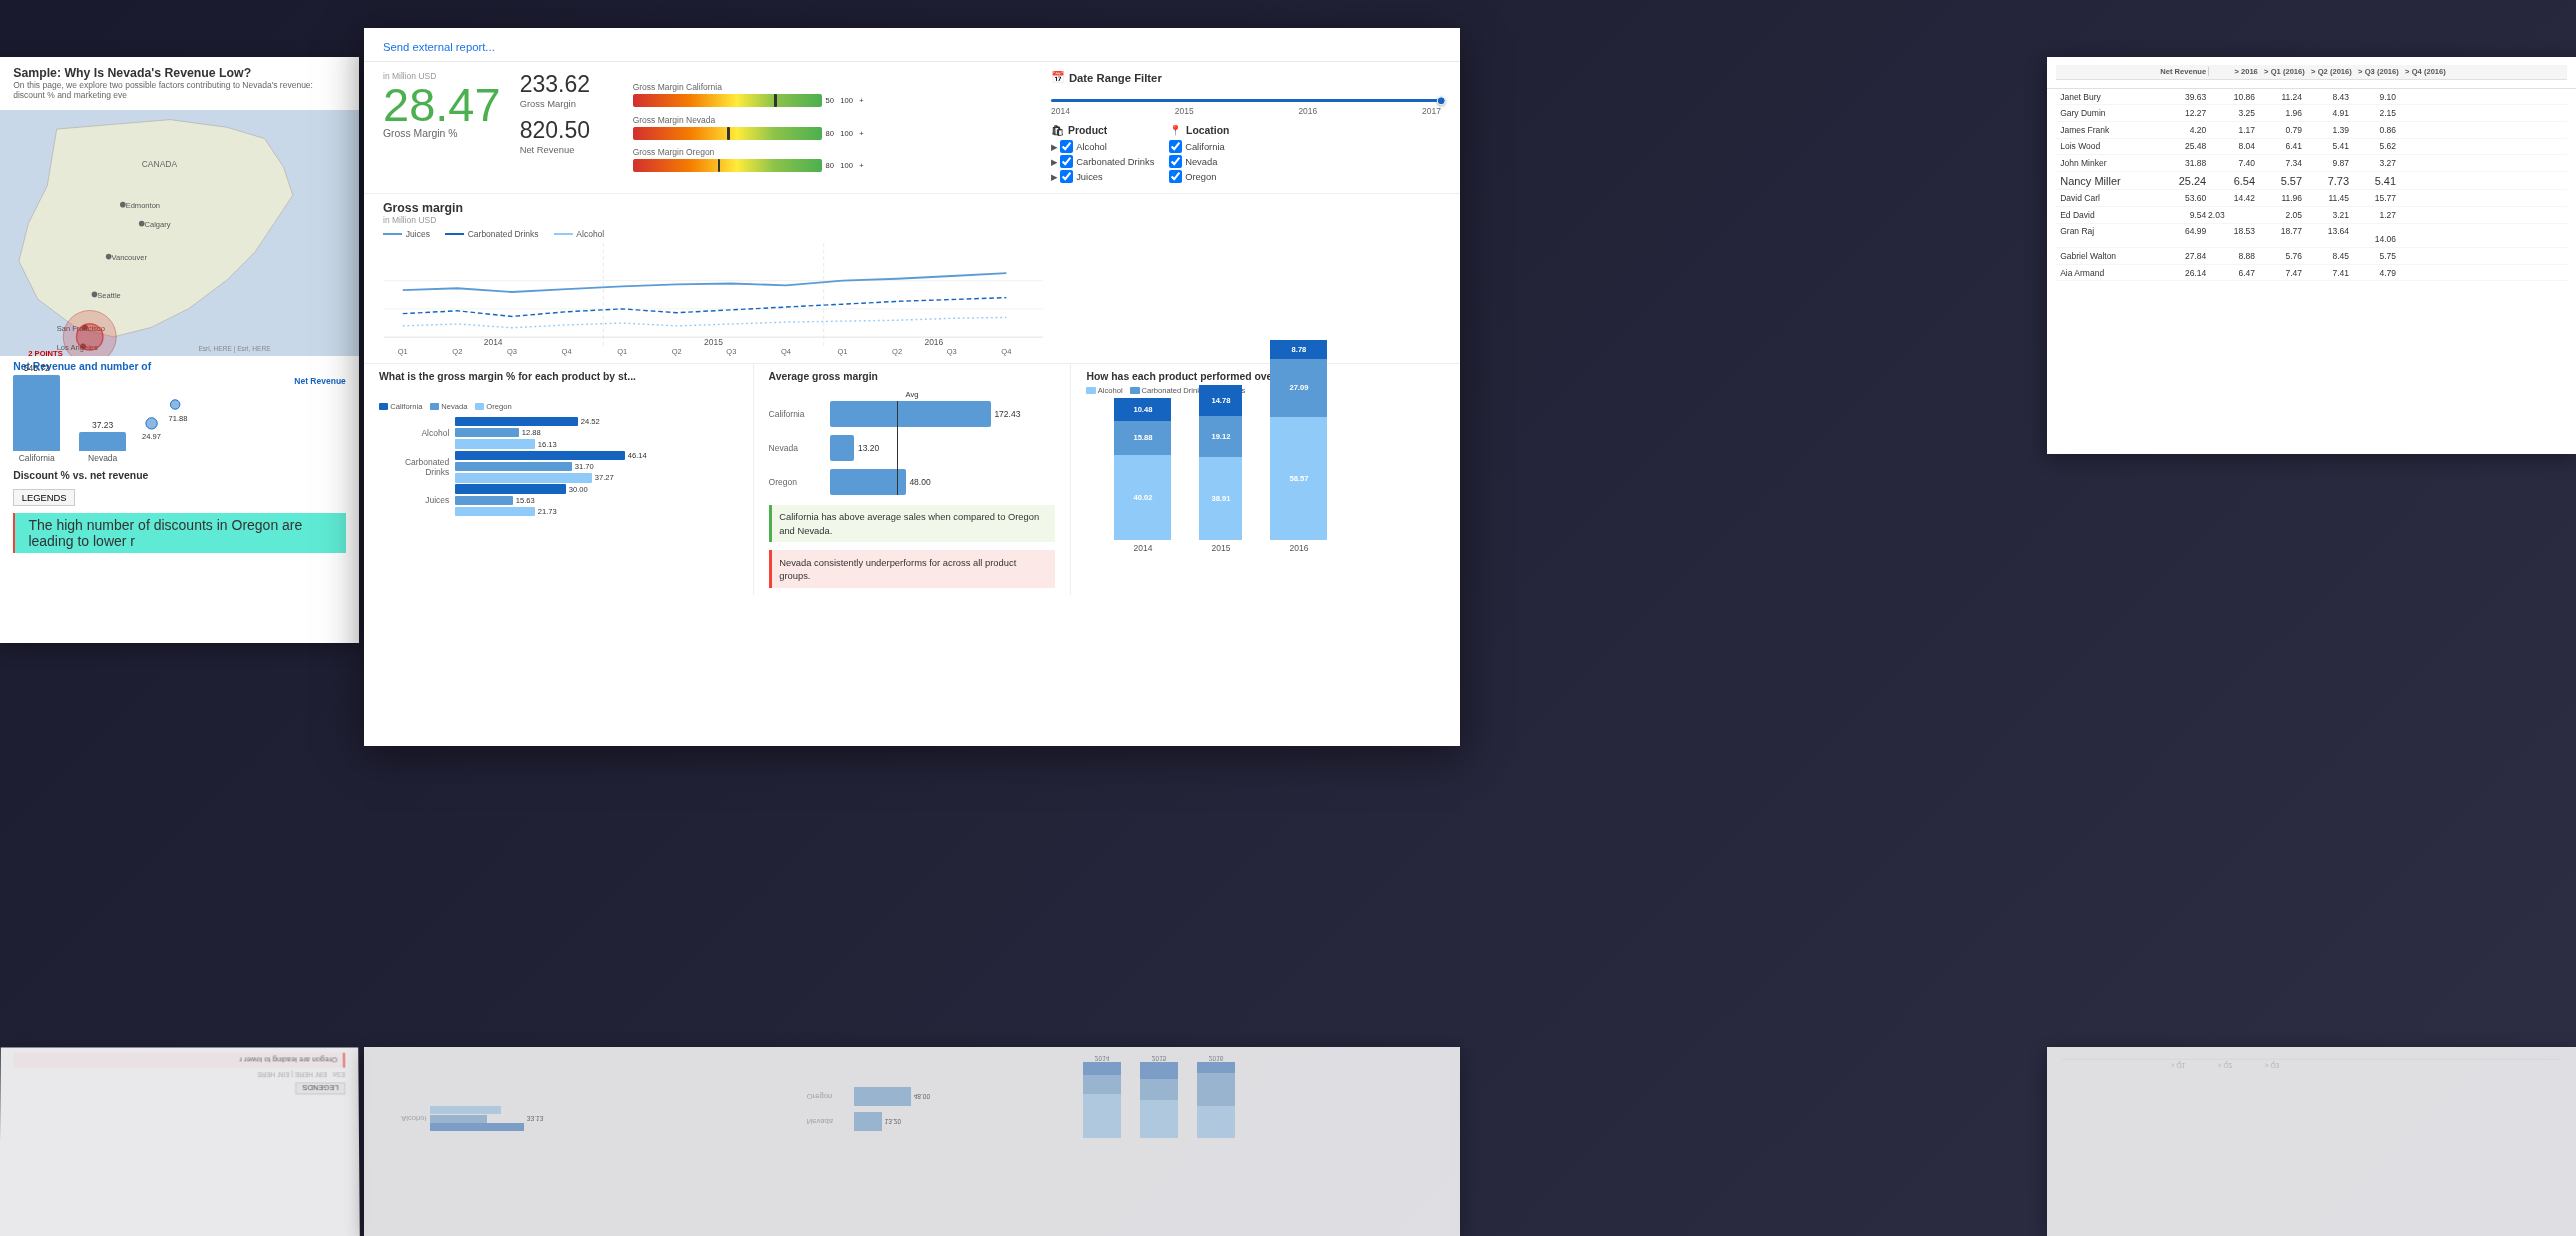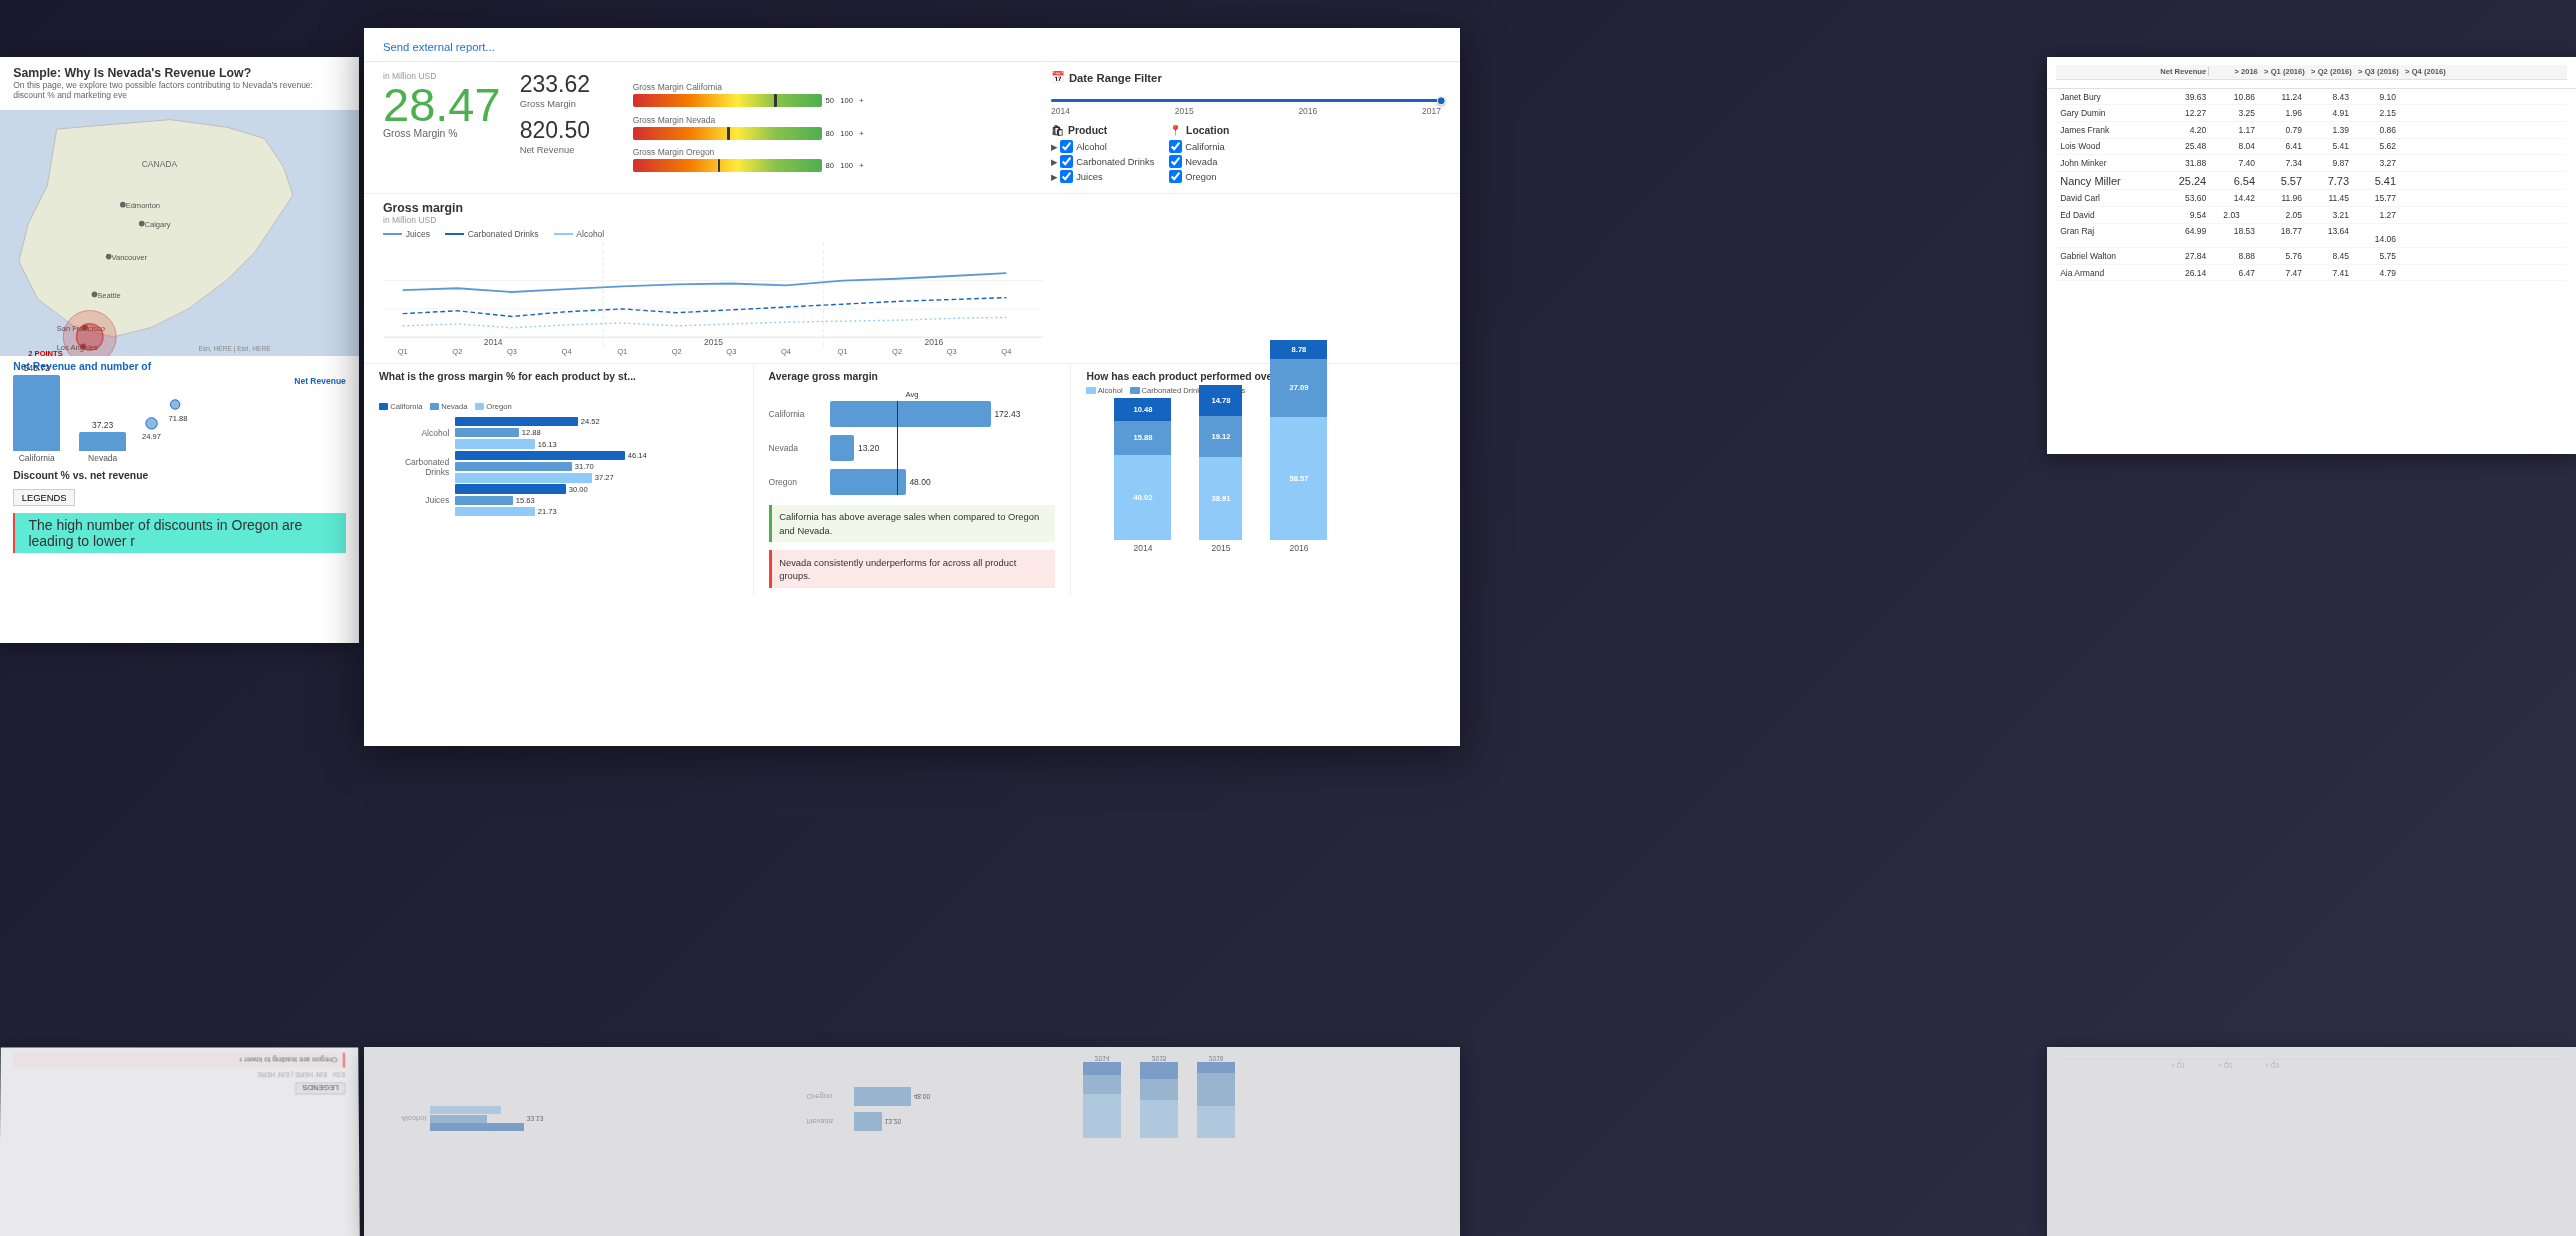--- a/index.html
+++ b/index.html
@@ -669,21 +669,21 @@
       <span style="width:1.9px;"></span>
       <span style="width:47px; text-align:right; color:#333;">14.42</span>
       <span style="width:47px; text-align:right; color:#333;">11.96</span>
       <span style="width:47px; text-align:right; color:#333;">11.45</span>
       <span style="width:47px; text-align:right; color:#333;">15.77</span>
     </div>
       <div style="display: flex; font-size: 8.5px; color: rgb(51, 51, 51); padding: 2.8px 3.8px; border-bottom: 0.9px solid rgb(245, 245, 245); cursor: pointer;">
       <span style="width:94px; flex-shrink:0; color:#333;">Ed David</span>
       <span style="width:52px; text-align:right; color:#333;">9.54</span>
       <span style="width:1.9px;"></span>
-      <span style="width:47px; text-align:center; color:#333;">2.03</span>
+      <span style="width:47px; text-align:left; color:#333;">2.03</span>
       <span style="width:47px; text-align:right; color:#333;">2.05</span>
       <span style="width:47px; text-align:right; color:#333;">3.21</span>
       <span style="width:47px; text-align:right; color:#333;">1.27</span>
     </div>
       <div style="display: flex; font-size: 8.5px; color: rgb(51, 51, 51); padding: 2.8px 3.8px; border-bottom: 0.9px solid rgb(245, 245, 245); cursor: pointer;">
       <span style="width:94px; flex-shrink:0; color:#333;">Gran Raj</span>
       <span style="width:52px; text-align:right; color:#333;">64.99</span>
       <span style="width:1.9px;"></span>
       <span style="width:47px; text-align:right; color:#333;">18.53</span>
       <span style="width:47px; text-align:right; color:#333;">18.77</span>

